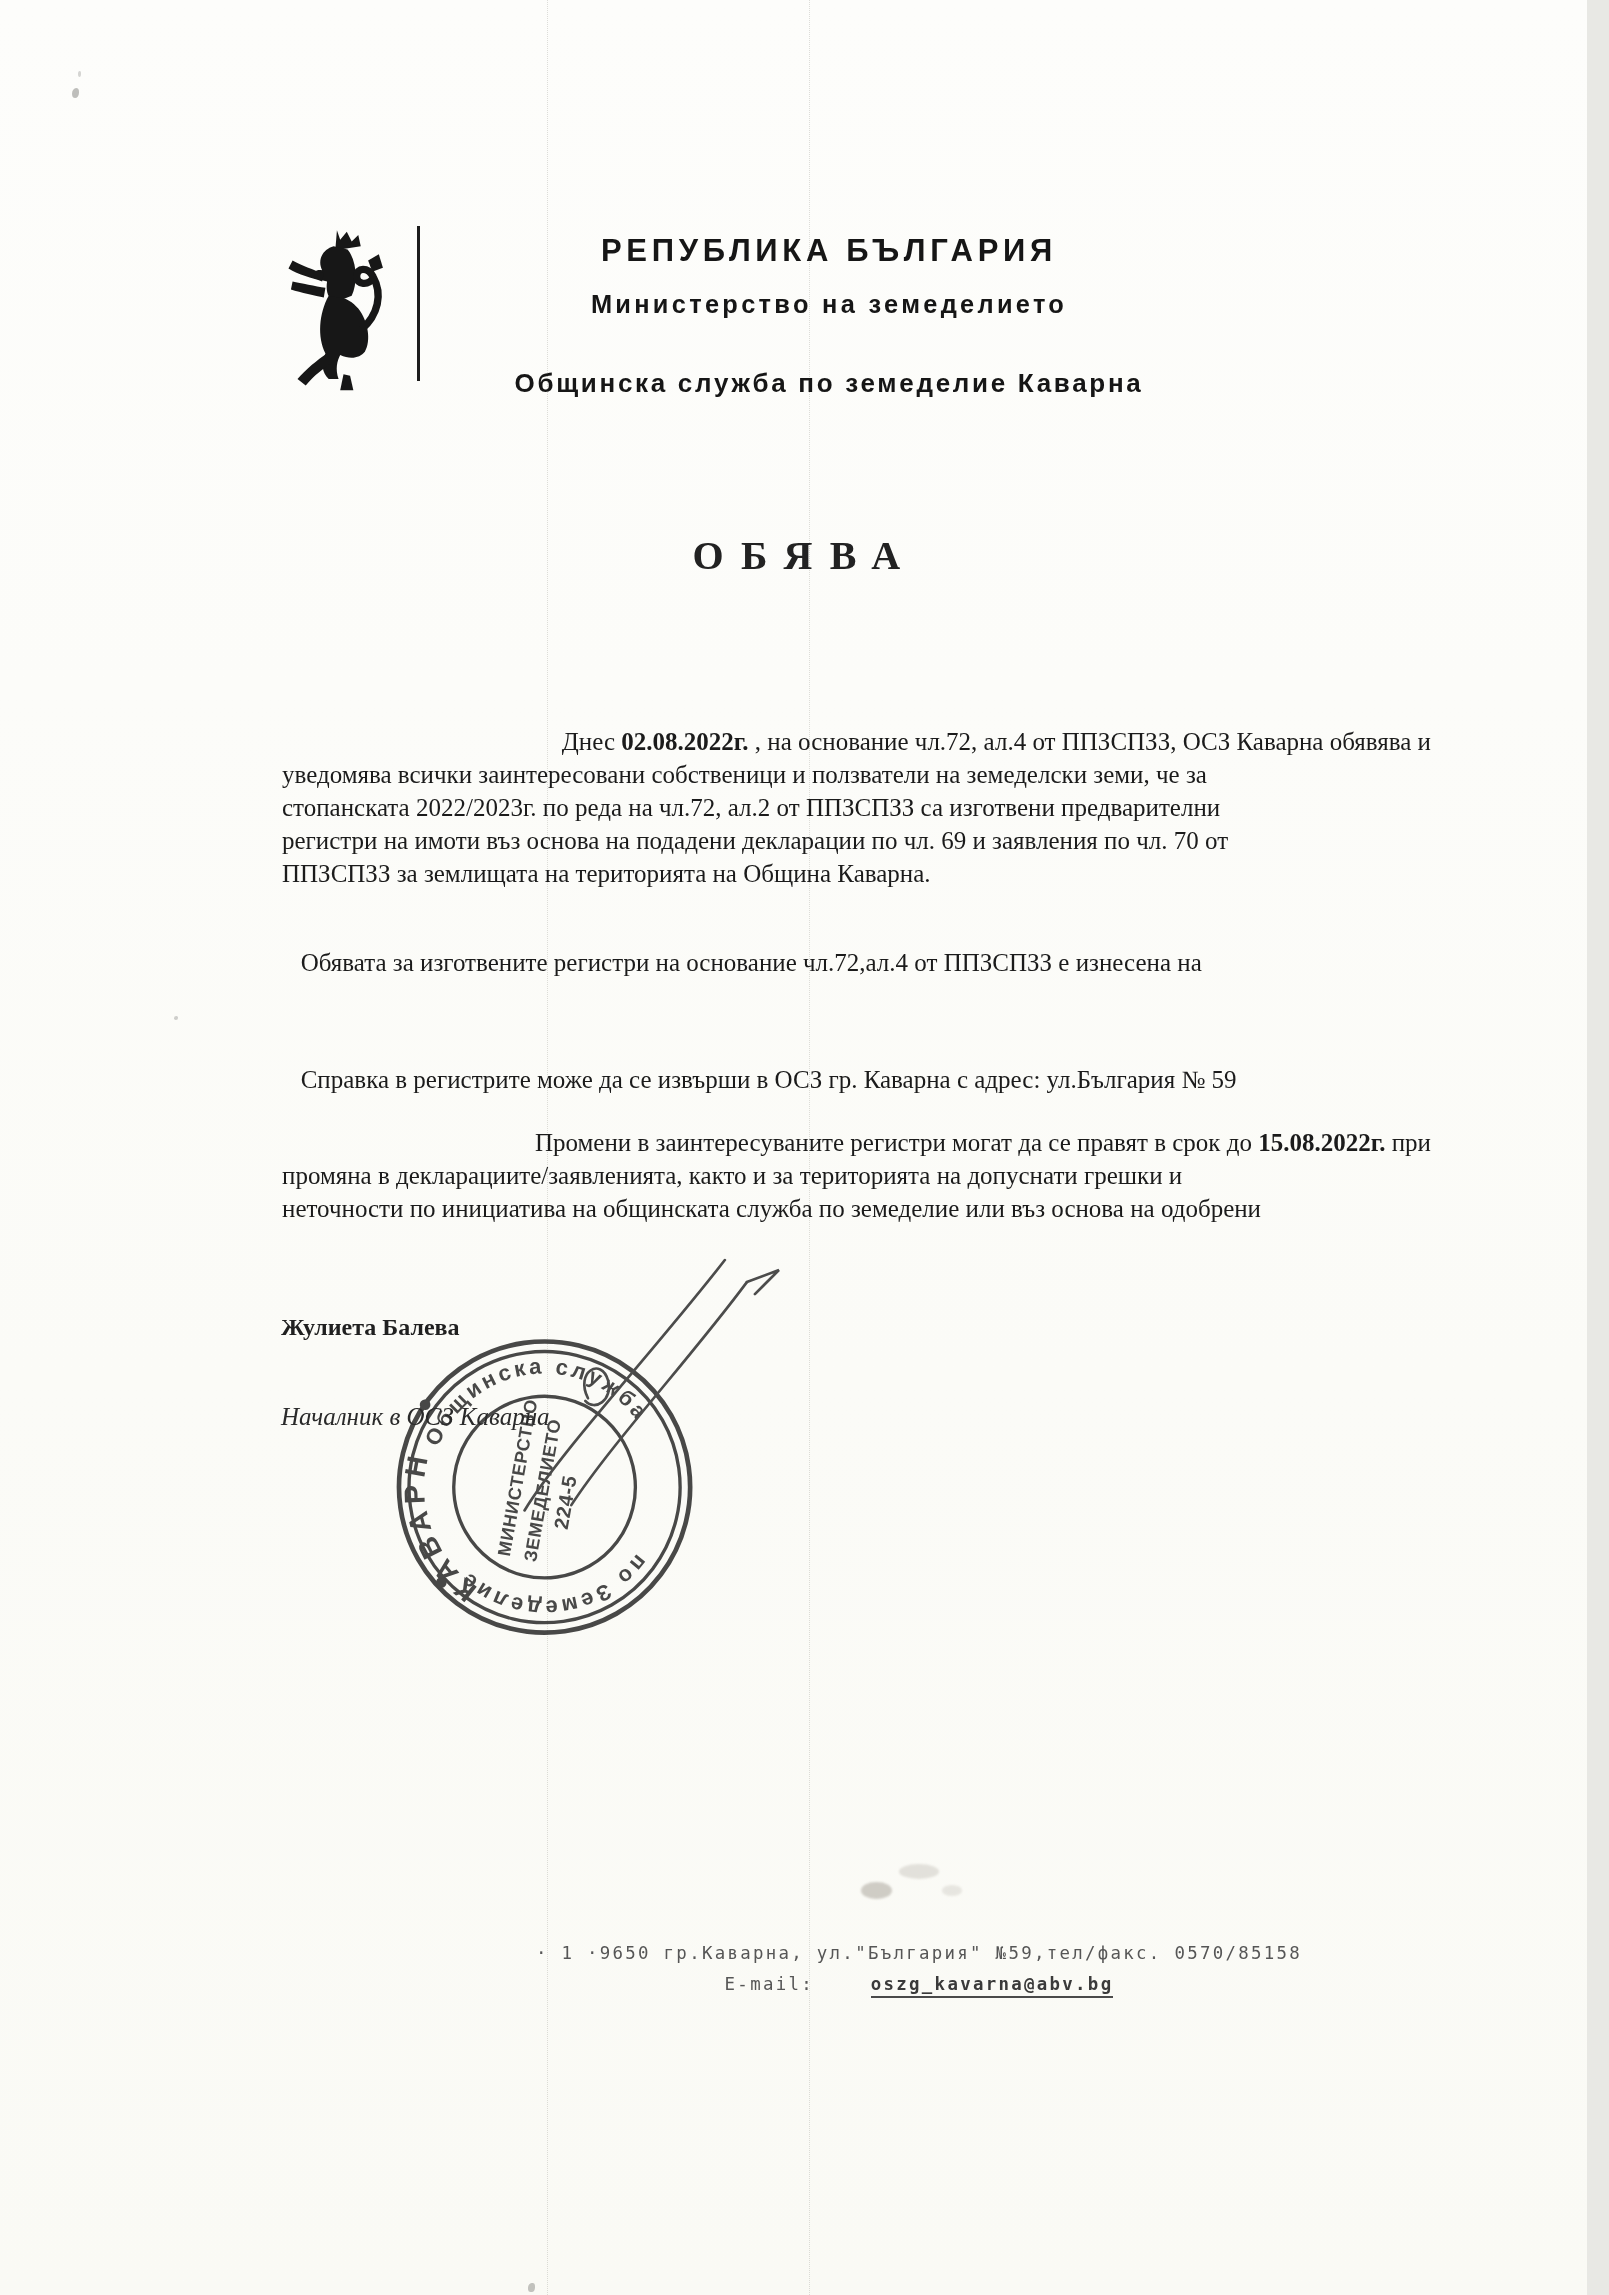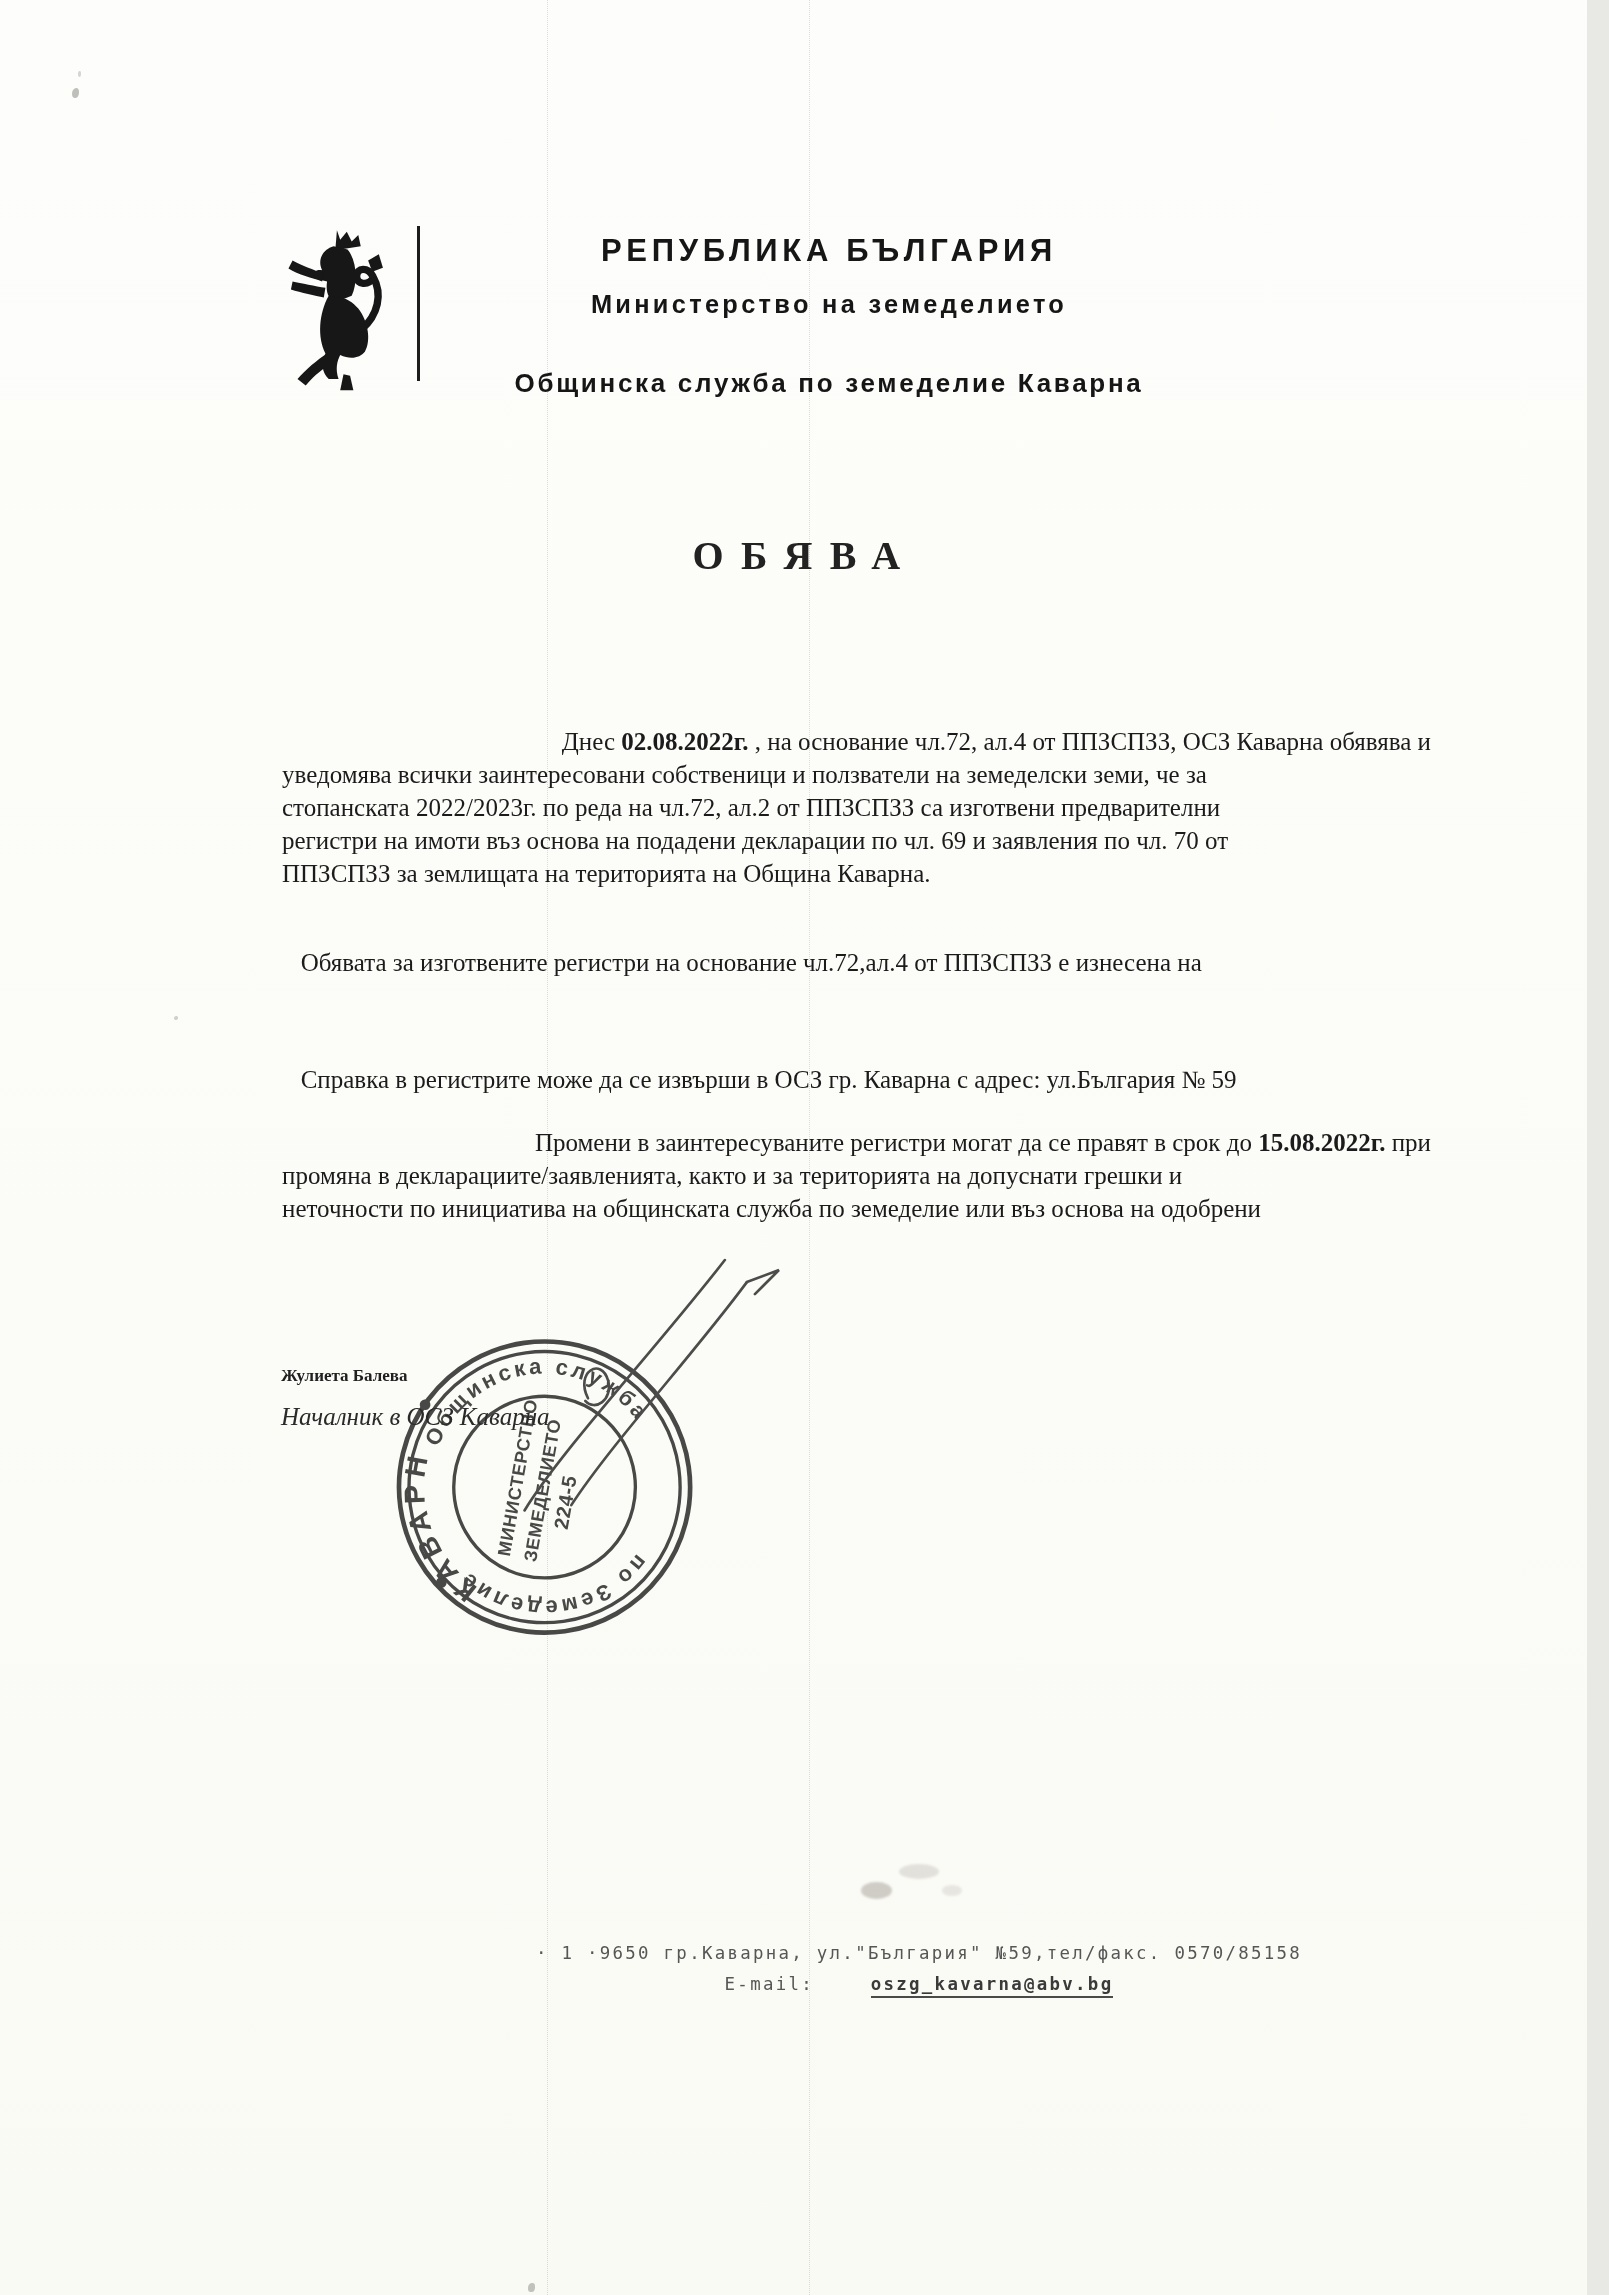--- a/index.html
+++ b/index.html
@@ -26,21 +26,21 @@
   
   .doc-title{position:absolute;left:40px;top:532px;width:1530px;text-align:center;
              font-size:40px;font-weight:700;letter-spacing:17.4px;color:#222;}
   
   .par{position:absolute;left:282px;width:1149px;font-size:25px;color:#1b1b1b;}
   .par .line{line-height:33px;white-space:nowrap;}
   .b{font-weight:700;}
   .indent-lg > .line:first-child{padding-left:48px;text-align:right;}
   .indent-sm > .line:first-child{padding-left:18.7px;}
   
-  .sig-name{position:absolute;left:281px;top:1366px;font-size:17px;font-weight:700;color:#202020;white-space:nowrap;}
+  .sig-name{position:absolute;left:281px;top:1314px;font-size:24px;font-weight:700;color:#202020;white-space:nowrap;}
   .sig-role{position:absolute;left:281px;top:1403px;font-size:25px;font-style:italic;color:#2a2a2a;white-space:nowrap;}
   
   #stamp-svg{position:absolute;left:374px;top:1230px;width:468px;height:414px;opacity:.86;}
   .stamp-ring{fill:none;stroke:#2b2b2b;}
   .rim-text{font-family:"Liberation Sans", sans-serif;font-weight:600;font-size:33px;letter-spacing:5px;fill:#2b2b2b;}
   .rim-big{font-family:"Liberation Sans", sans-serif;font-weight:700;font-size:43px;letter-spacing:9px;fill:#2b2b2b;}
   .center-text{font-family:"Liberation Sans", sans-serif;font-weight:700;font-size:27px;letter-spacing:1px;fill:#2b2b2b;text-anchor:middle;}
   .center-num{font-size:30px;}
   .pen{fill:none;stroke:#303030;stroke-width:4;stroke-linecap:round;}
   

